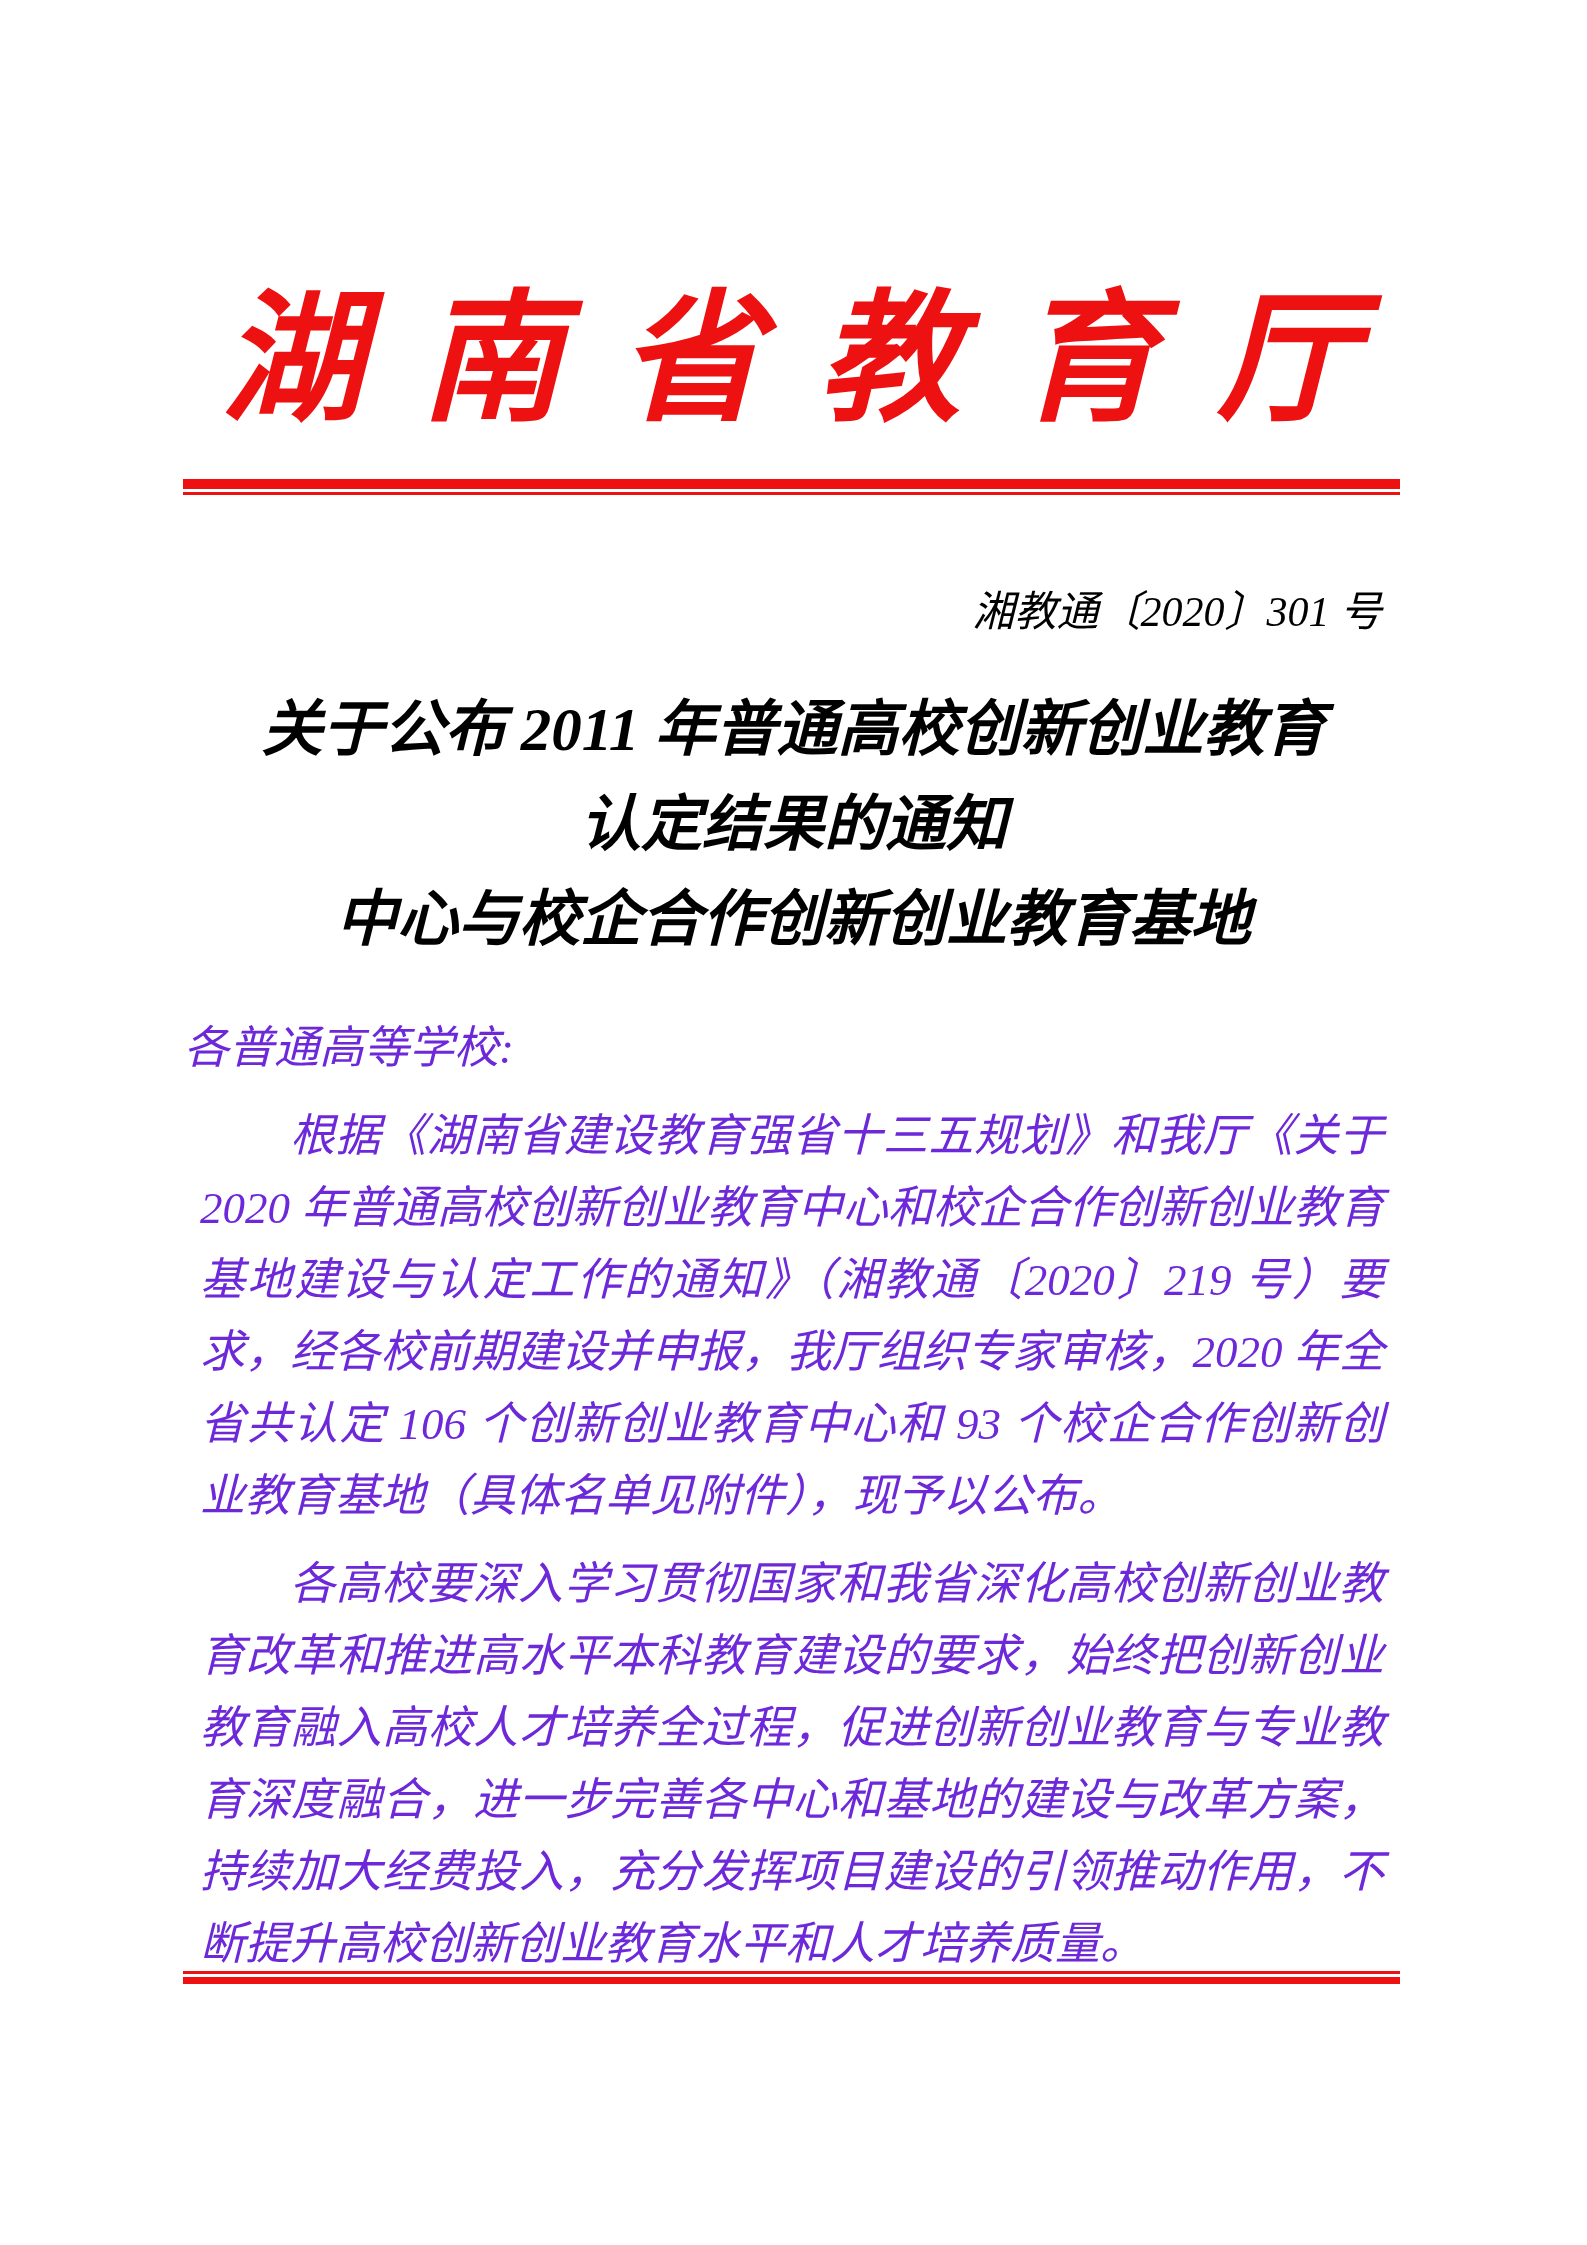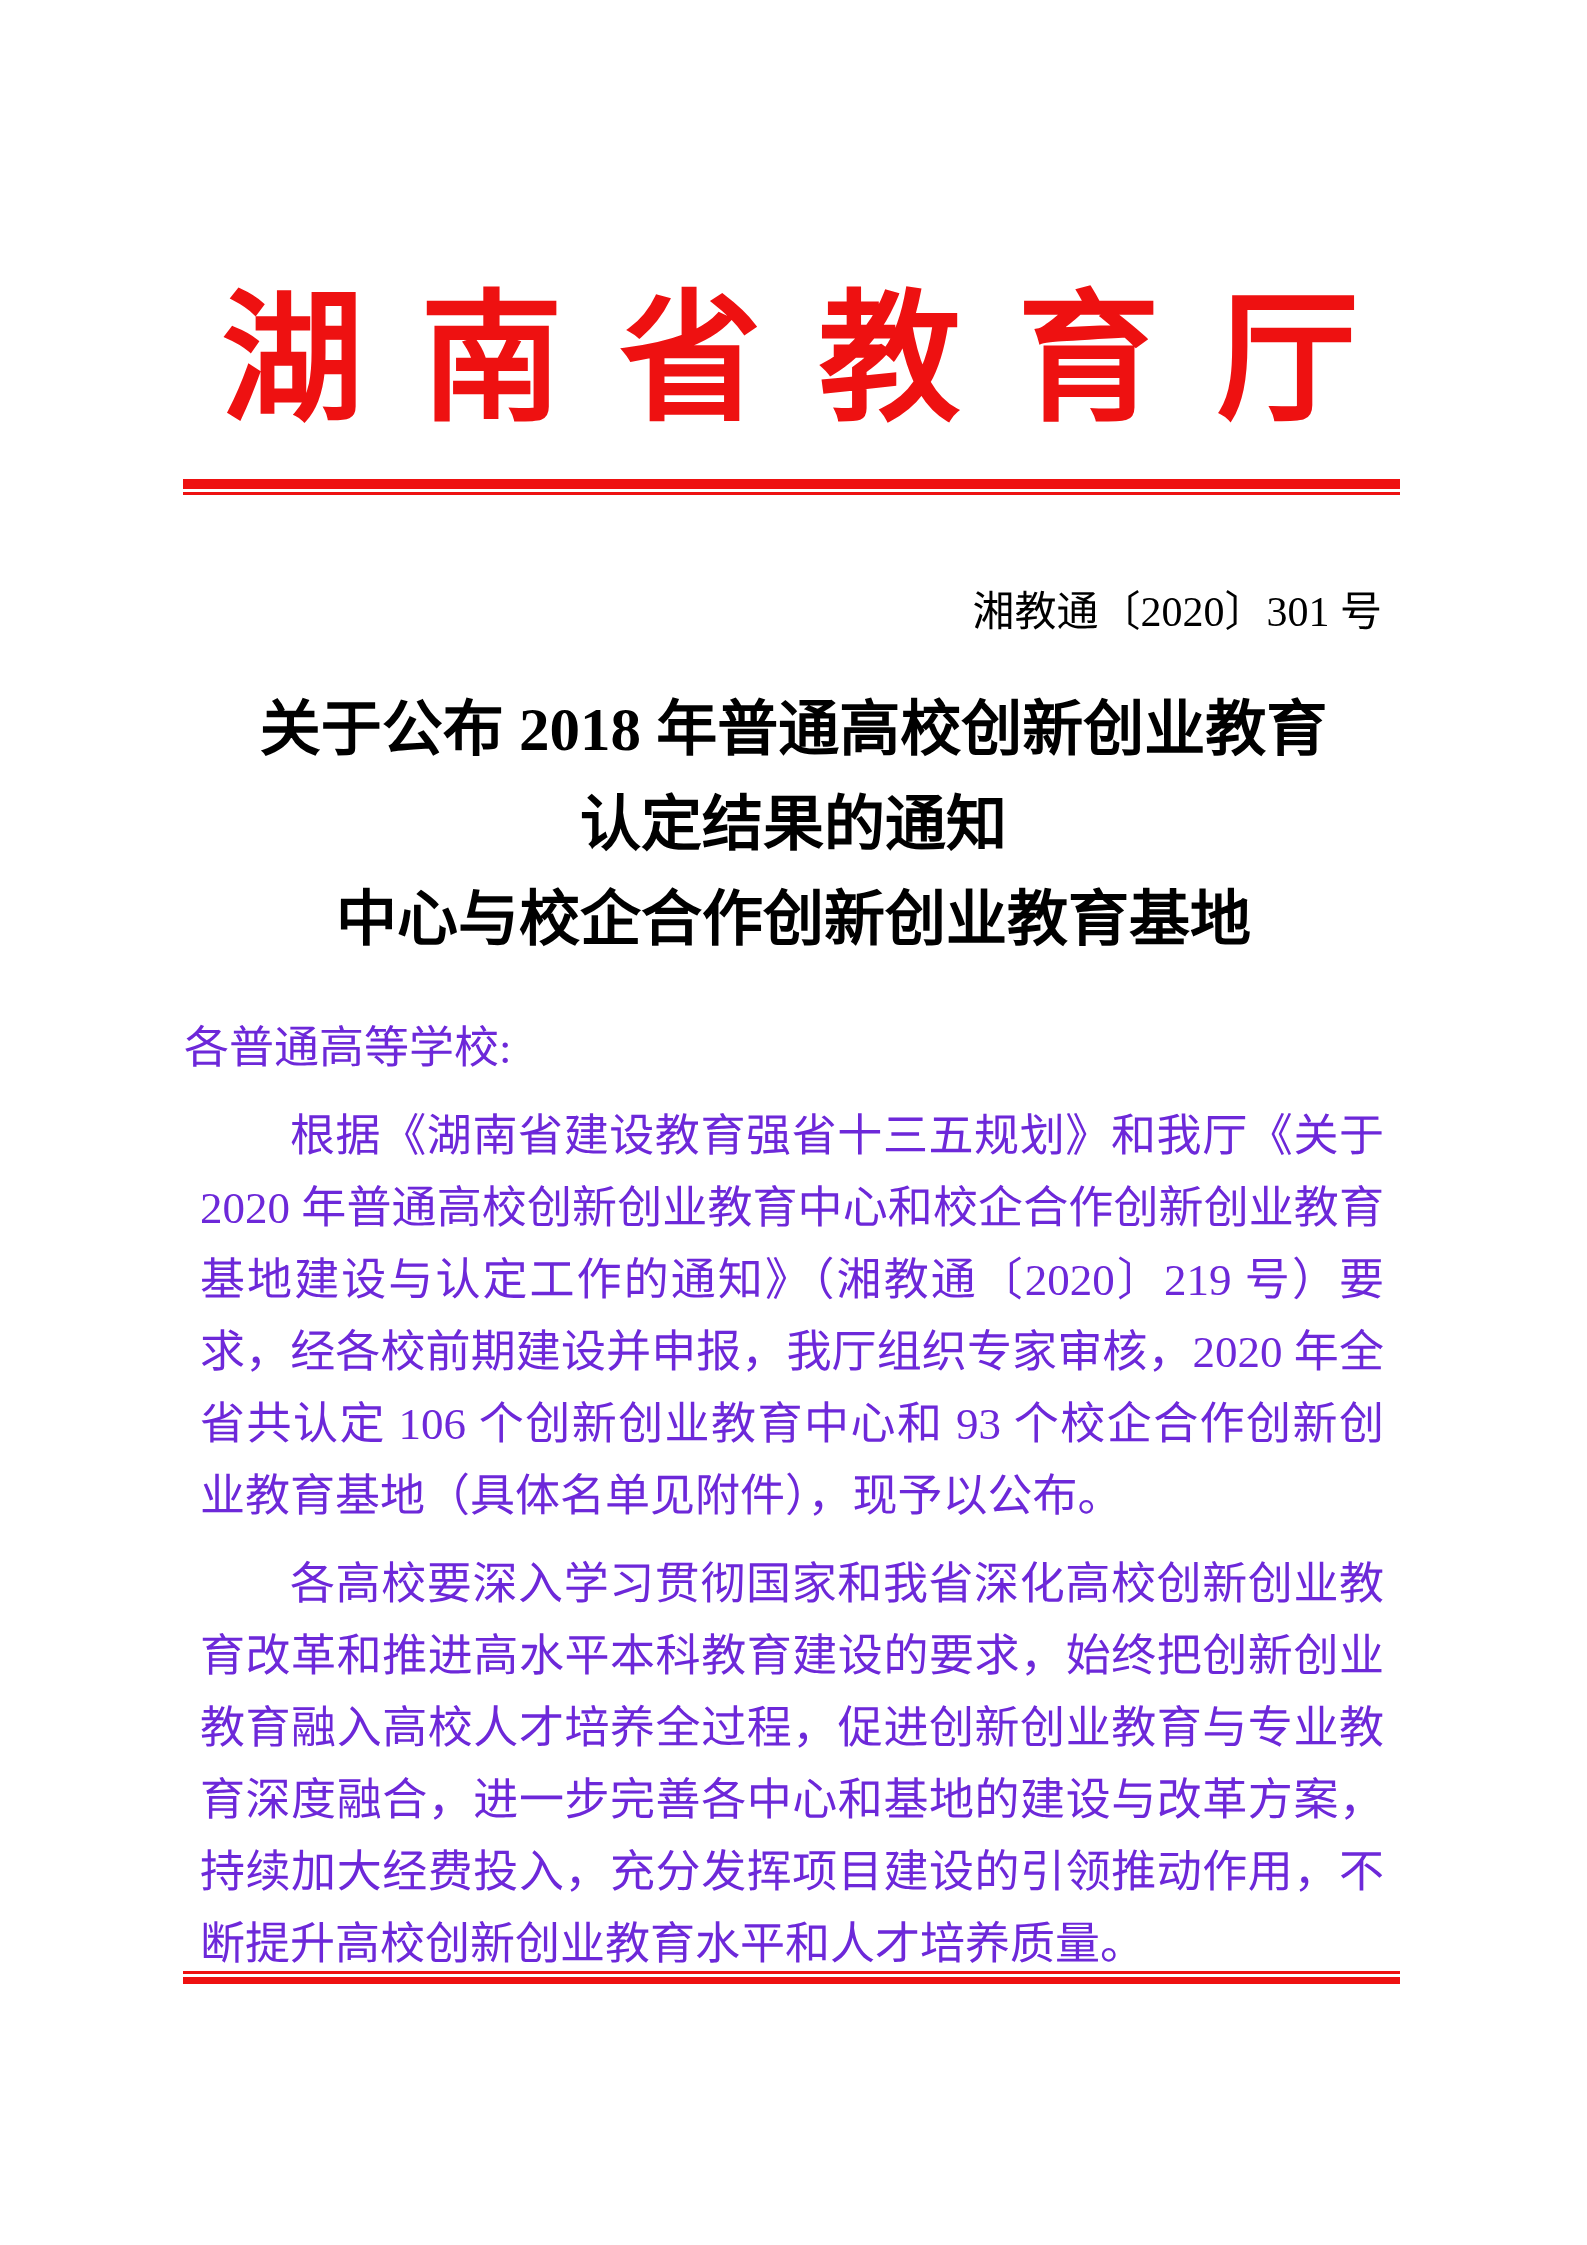--- a/index.html
+++ b/index.html
@@ -8,20 +8,21 @@
     background: #ffffff;
   }
   .page {
     position: relative;
     width: 1587px;
     height: 1984px;
     background: #ffffff;
     overflow: hidden;
     font-family: "Liberation Serif", "DejaVu Serif", serif;
     color: #000000;
+    font-style: italic;
   }
   
   .agency-name {
     position: absolute;
     top: 280px;
     left: 0;
     right: 0;
     text-align: center;
     font-size: 142px;
     line-height: 160px;
@@ -99,21 +100,21 @@
 
   <div class="rule rule-top">
     <div class="bar thick"></div>
     <div class="bar gap"></div>
     <div class="bar thin"></div>
   </div>
 
   <div class="doc-number">湘教通〔2020〕301 号</div>
 
   <div class="doc-title">
-    <div>关于公布 2018 年普通高校创新创业教育</div>
+    <div>关于公布 2011 年普通高校创新创业教育</div>
     <div>认定结果的通知</div>
     <div>中心与校企合作创新创业教育基地</div>
   </div>
 
   <div class="doc-body">
     <p class="salutation">各普通高等学校:</p>
     <p class="para">根据《湖南省建设教育强省十三五规划》和我厅《关于 2020 年普通高校创新创业教育中心和校企合作创新创业教育基地建设与认定工作的通知》（湘教通〔2020〕219 号）要求，经各校前期建设并申报，我厅组织专家审核，2020 年全省共认定 106 个创新创业教育中心和 93 个校企合作创新创业教育基地（具体名单见附件），现予以公布。</p>
     <p class="para">各高校要深入学习贯彻国家和我省深化高校创新创业教育改革和推进高水平本科教育建设的要求，始终把创新创业教育融入高校人才培养全过程，促进创新创业教育与专业教育深度融合，进一步完善各中心和基地的建设与改革方案，持续加大经费投入，充分发挥项目建设的引领推动作用，不断提升高校创新创业教育水平和人才培养质量。</p>
   </div>
 

